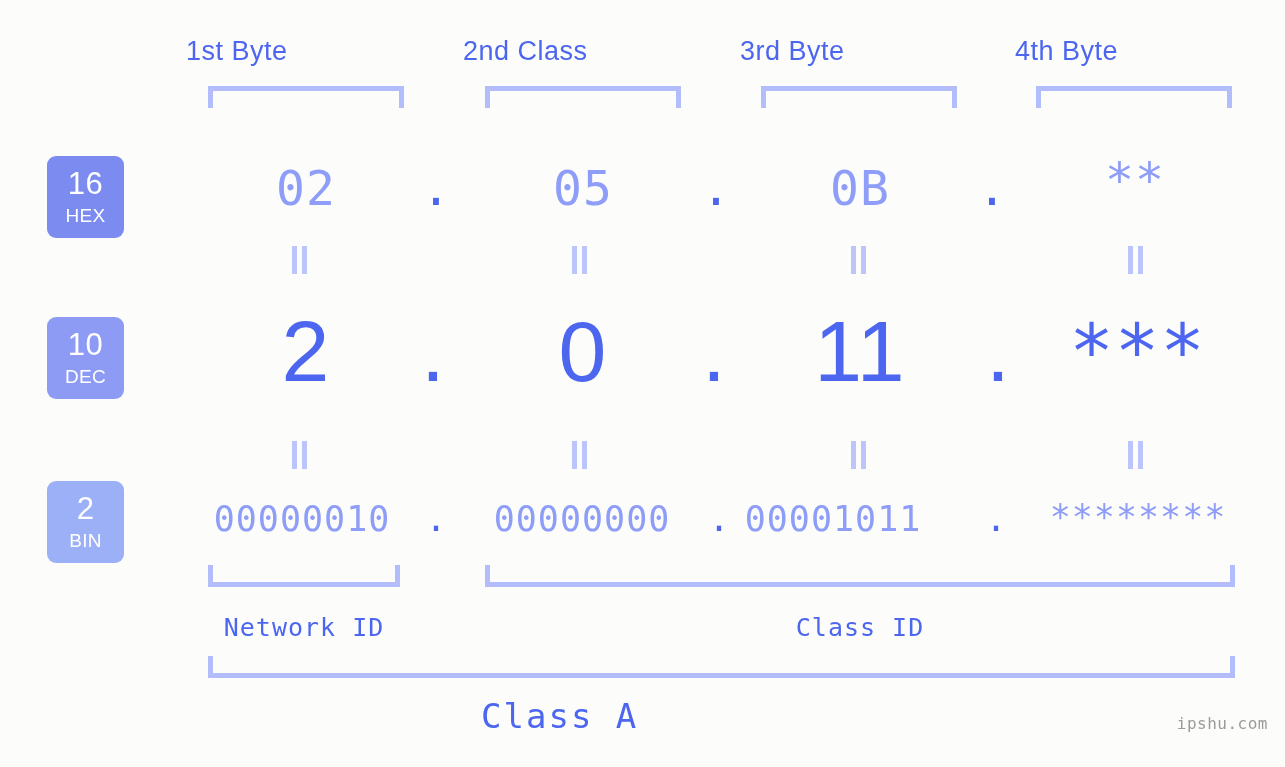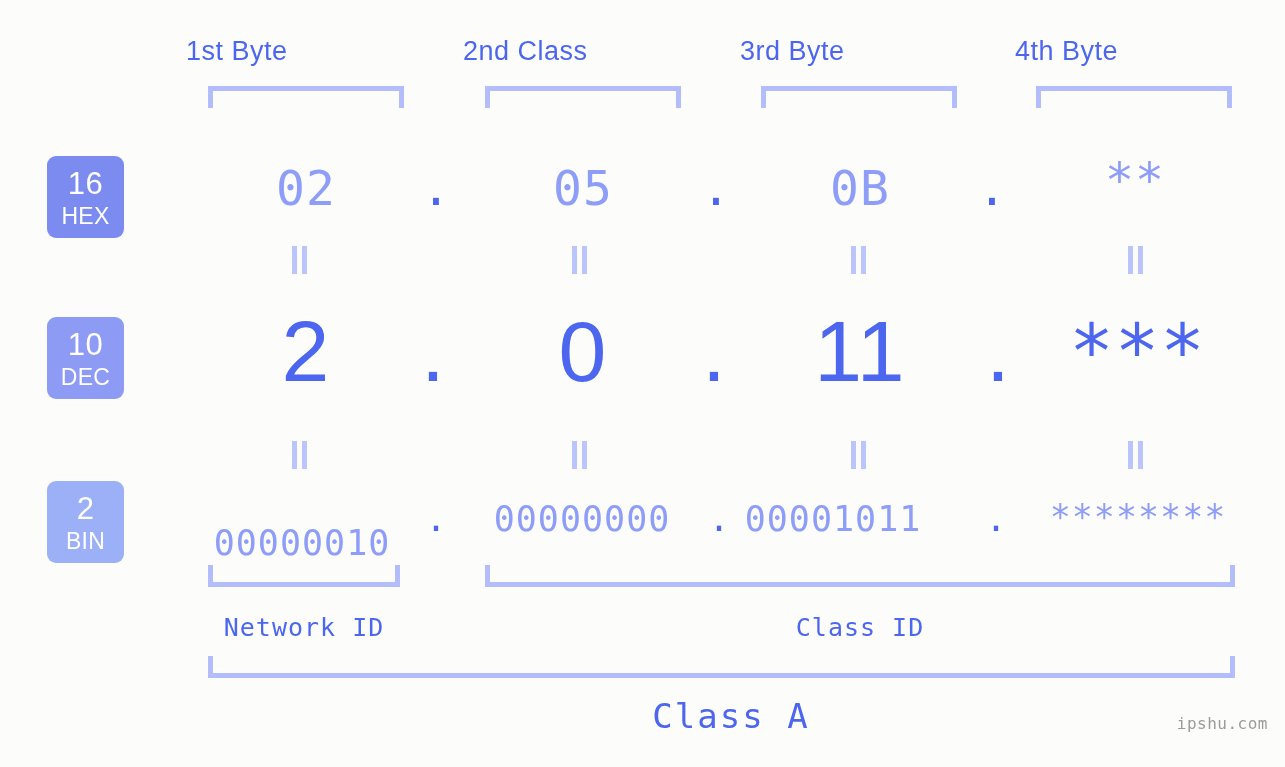--- a/index.html
+++ b/index.html
@@ -66,21 +66,21 @@
     justify-content: center;
     font-family: "Liberation Sans", sans-serif;
   }
   .badge .num {
     font-size: 31px;
     line-height: 31px;
     font-weight: 400;
     letter-spacing: 0.5px;
   }
   .badge .nm {
-    font-size: 23px;
+    font-size: 19px;
     line-height: 22px;
     margin-top: 6px;
     letter-spacing: 0.3px;
     text-align: right;
   }
 
   
   .row {
     position: absolute;
     left: 0;
@@ -161,21 +161,20 @@
     text-align: center;
     font-family: "DejaVu Sans Mono", monospace;
     font-size: 25px;
     line-height: 32px;
     color: #4d66ef;
     letter-spacing: 1px;
   }
 
   .class-label {
     position: absolute;
-    text-align: center;
     font-family: "DejaVu Sans Mono", monospace;
     font-size: 34px;
     line-height: 42px;
     color: #4d66ef;
     letter-spacing: 2px;
   }
 
   .watermark {
     position: absolute;
     right: 17px;
@@ -265,21 +264,21 @@
       <i></i>
       <i></i>
     </div>
 
   <div class="badge" style="top:481px; background:#9cb0f7;">
     <span class="num">2</span>
     <span class="nm">BIN</span>
   </div>
 
   <div class="row" style="top:497px;">
-    <div class="cell bin-val" style="left:186px; top:0; width:232px;margin-top:24px;">00000010</div>
+    <div class="cell bin-val" style="left:186px; top:0; width:232px;">00000010</div>
     <div class="cell bin-dot" style="left:406px; top:0; width:60px;">.</div>
     <div class="cell bin-val" style="left:466px; top:0; width:232px;">00000000</div>
     <div class="cell bin-dot" style="left:689px; top:0; width:60px;">.</div>
     <div class="cell bin-val" style="left:717px; top:0; width:232px;">00001011</div>
     <div class="cell bin-dot" style="left:966px; top:0; width:60px;">.</div>
     <div class="cell bin-val" style="left:1022px; top:-2px; width:232px;">********</div>
   </div>
 
   <div class="bracket-bottom" style="left:208px; top:565px; width:192px;"></div>
   <div class="bracket-bottom" style="left:485px; top:565px; width:750px;"></div>

